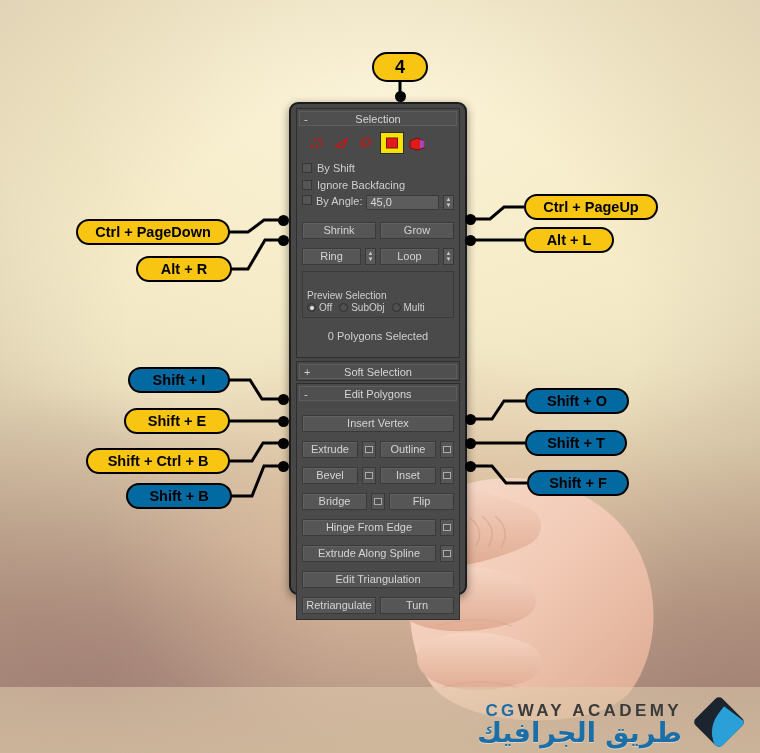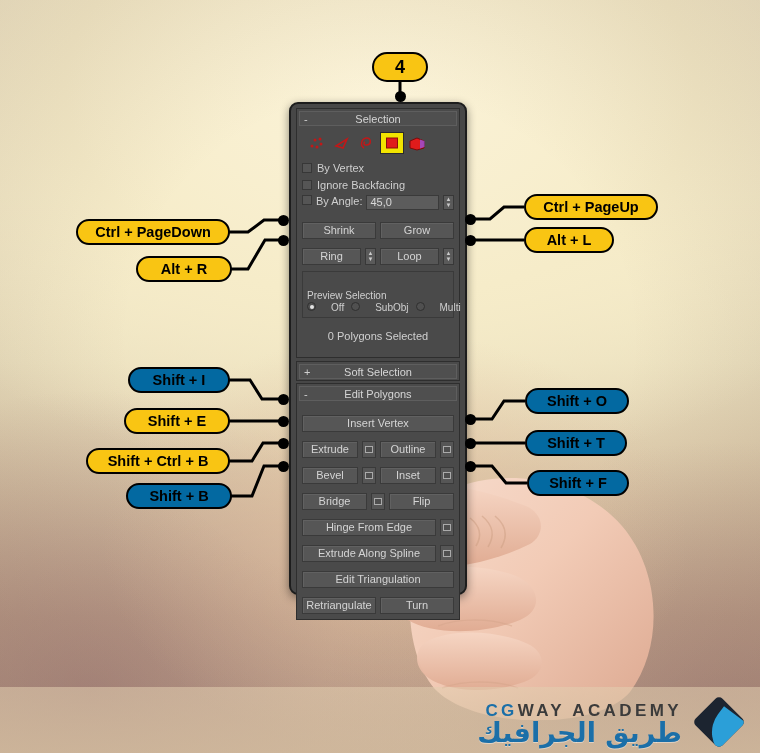--- a/index.html
+++ b/index.html
@@ -138,21 +138,21 @@
   .sqbtn i { display: block; width: 8px; height: 7px; border: 1px solid #aaa; background: #4e4e4e; }
 
   
   .groupbox {
     margin-top: 6px; border: 1px solid #3a3a3a; padding: 18px 4px 4px 4px; position: relative;
   }
   .groupbox > .gb-title {
     color: #cfcfcf; font-size: 10px; margin-bottom: 1px;
   }
   .radio-row { display: flex; align-items: center; gap: 3px; }
-  .radio-item { display: flex; gap: 15px; margin-right: 4px; }
+  .radio-item { display: flex; align-items: center; gap: 3px; margin-right: 4px; }
   .radio {
     width: 9px; height: 9px; border-radius: 50%; background: #505050; border: 1px solid #2f2f2f;
     display: flex; align-items: center; justify-content: center; flex: 0 0 auto;
   }
   .radio.on::after { content: ""; width: 4px; height: 4px; border-radius: 50%; background: #e4e4e4; }
   .radio-label { color: #cfcfcf; font-size: 10px; }
 
   .status {
     text-align: center; color: #d0d0d0; font-size: 11px;
     padding: 12px 0 10px 0;
@@ -314,21 +314,21 @@
         <div class="so-btn">
           <svg width="18" height="15" viewBox="0 0 18 15">
             <path d="M2 5 L9 2 L16 5 L16 12 L9 14 L2 12 Z" fill="#e01b1b" stroke="#7a0b0b" stroke-width="1"></path>
             <path d="M12 3.5 L16.5 5 L16.5 11 L12 12.5 Z" fill="#9b4fd4" opacity="0.85"></path>
           </svg>
         </div>
       </div>
 
       <div class="cb-row">
         <span class="cb"></span>
-        <span class="cb-label">By Vertex</span>
+        <span class="cb-label">By Shift</span>
       </div>
       <div class="cb-row">
         <span class="cb"></span>
         <span class="cb-label">Ignore Backfacing</span>
       </div>
 
       <div class="angle-row">
         <span class="cb"></span>
         <span class="cb-label">By Angle:</span>
         <span class="spin-field">45,0</span>

